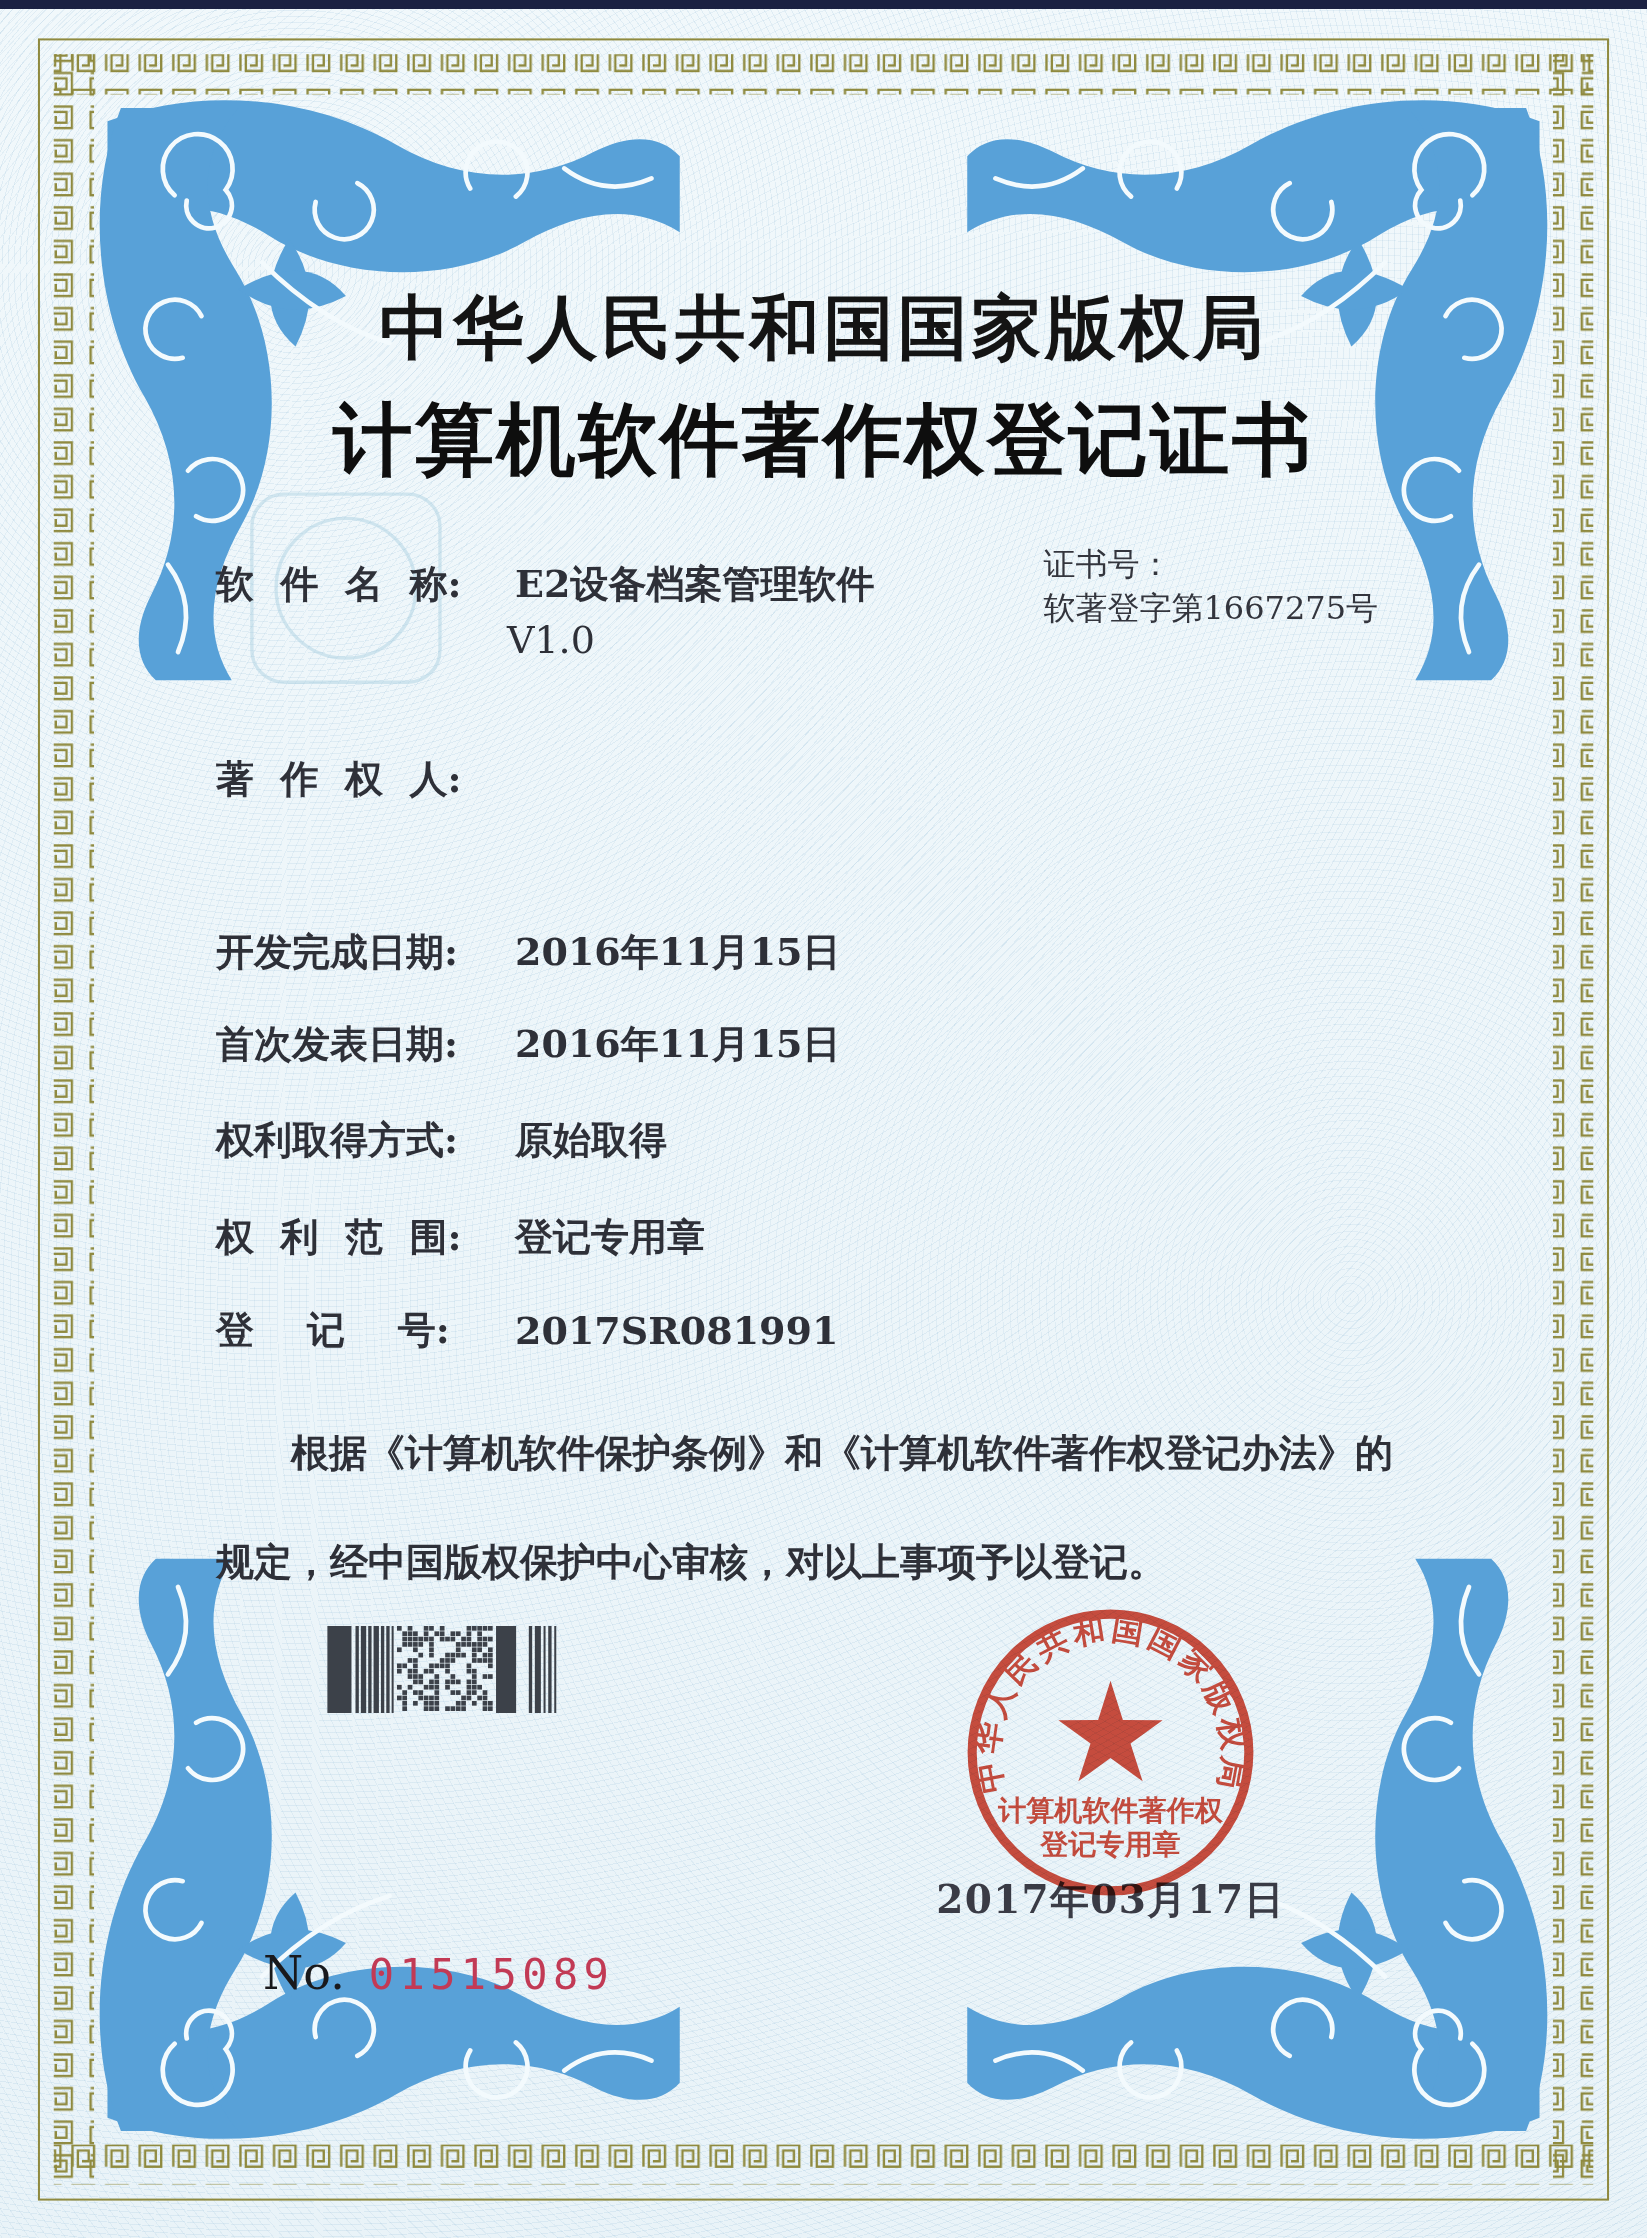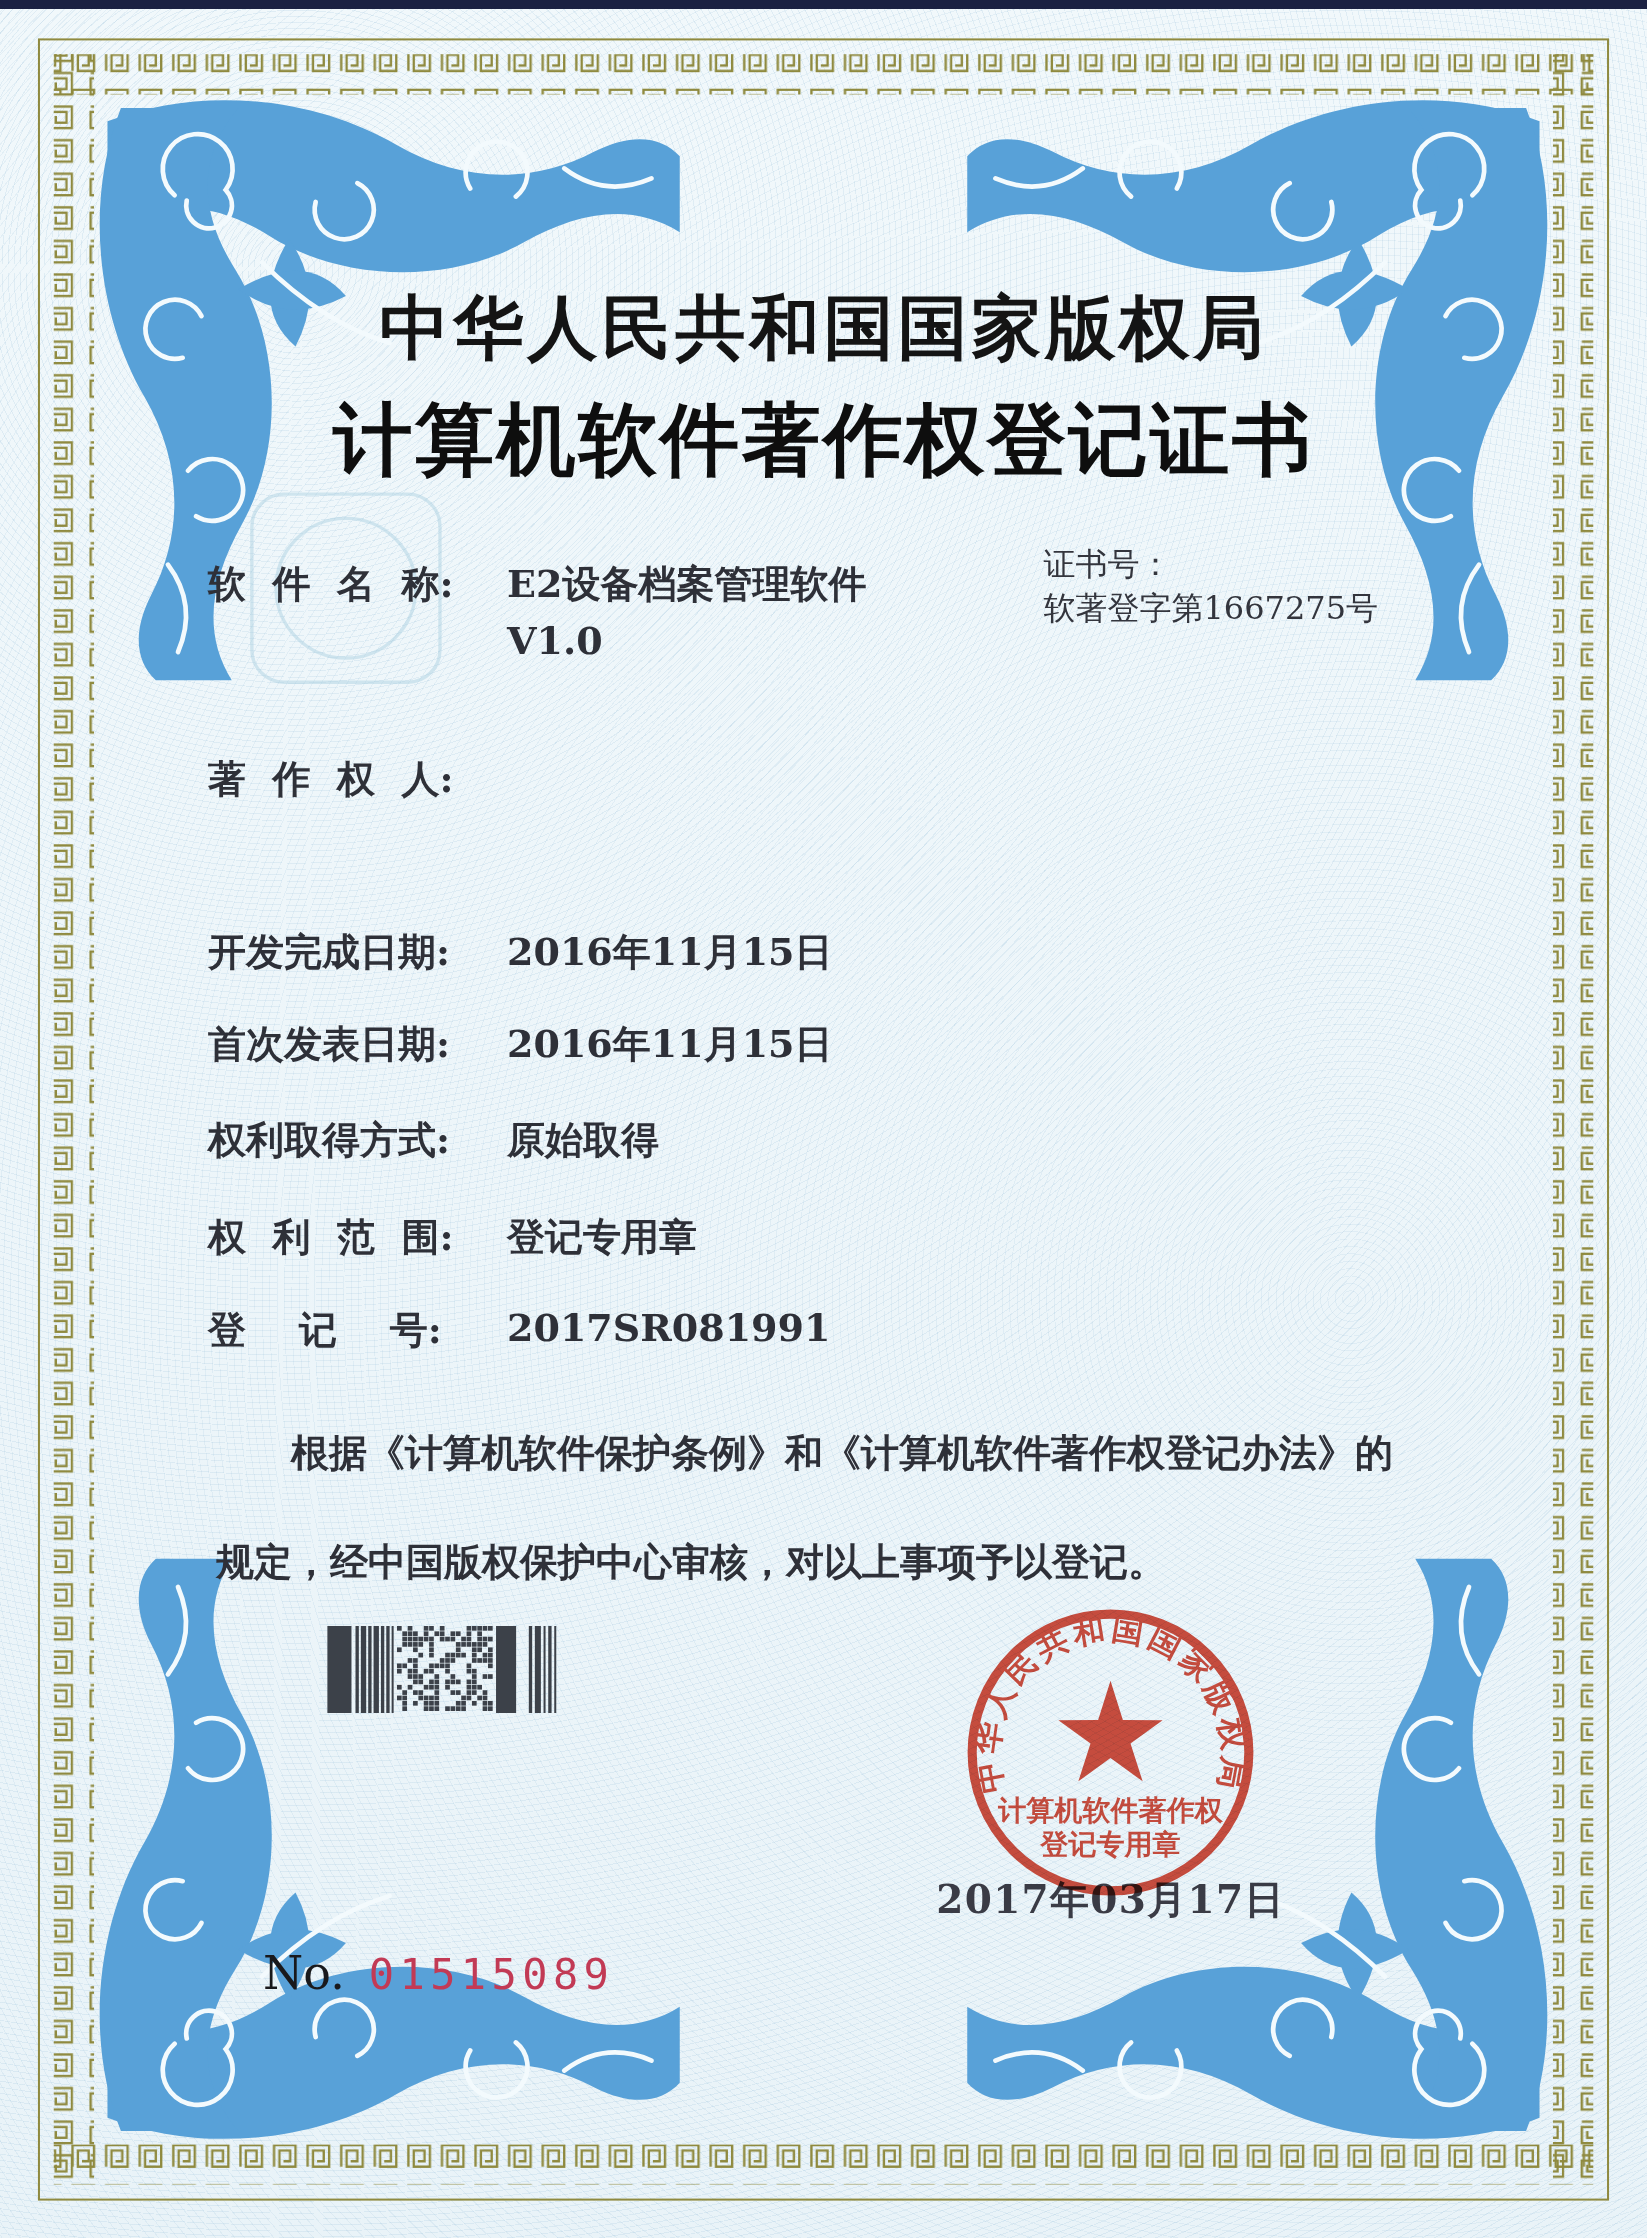--- a/index.html
+++ b/index.html
@@ -17,24 +17,24 @@
     position:absolute;top:282px;left:0;width:100%;text-align:center;
     font-size:70px;font-weight:700;letter-spacing:4px;color:#141414;white-space:pre;
   }
   .cert-title{
     position:absolute;top:388px;left:0;width:100%;text-align:center;
     font-size:79px;font-weight:900;letter-spacing:2.7px;color:#0e0e0e;white-space:pre;
   }
   .certno{
     position:absolute;top:505px;right:269px;font-size:32px;color:#33353d;white-space:pre;
   }
-  .field{position:absolute;left:208px;display:flex;font-size:38px;font-weight:600;color:#2e3038;}
+  .field{position:absolute;left:216px;display:flex;font-size:38px;font-weight:600;color:#2e3038;align-items:center;}
   .field .label{width:299px;white-space:pre;}
   .field .value{white-space:pre;}
-  .value2{position:absolute;left:507px;top:618px;font-size:38px;font-weight:700;color:#2e3038;}
+  .value2{position:absolute;left:507px;top:618px;font-size:38px;font-weight:400;color:#2e3038;}
   .statement{position:absolute;left:216px;width:1277px;font-size:38px;font-weight:600;color:#2e3038;white-space:pre;}
   .st1{top:1428px;text-indent:75px;}
   .st2{top:1537px;}
   .barcode{position:absolute;left:327px;top:1626px;}
   .seal{position:absolute;left:956px;top:1598px;opacity:0.9;mix-blend-mode:multiply;}
   .seal text{font-family:"DejaVu Serif","Liberation Serif",serif;font-weight:700;}
   .seal-date{position:absolute;left:889px;top:1873px;width:443px;text-align:center;
     font-size:39px;font-weight:600;color:#3a3b45;letter-spacing:1.3px;white-space:pre;}
   .serial{position:absolute;left:263px;top:1946px;display:flex;align-items:baseline;}
   .serial .no-label{font-size:46px;color:#19191c;}

